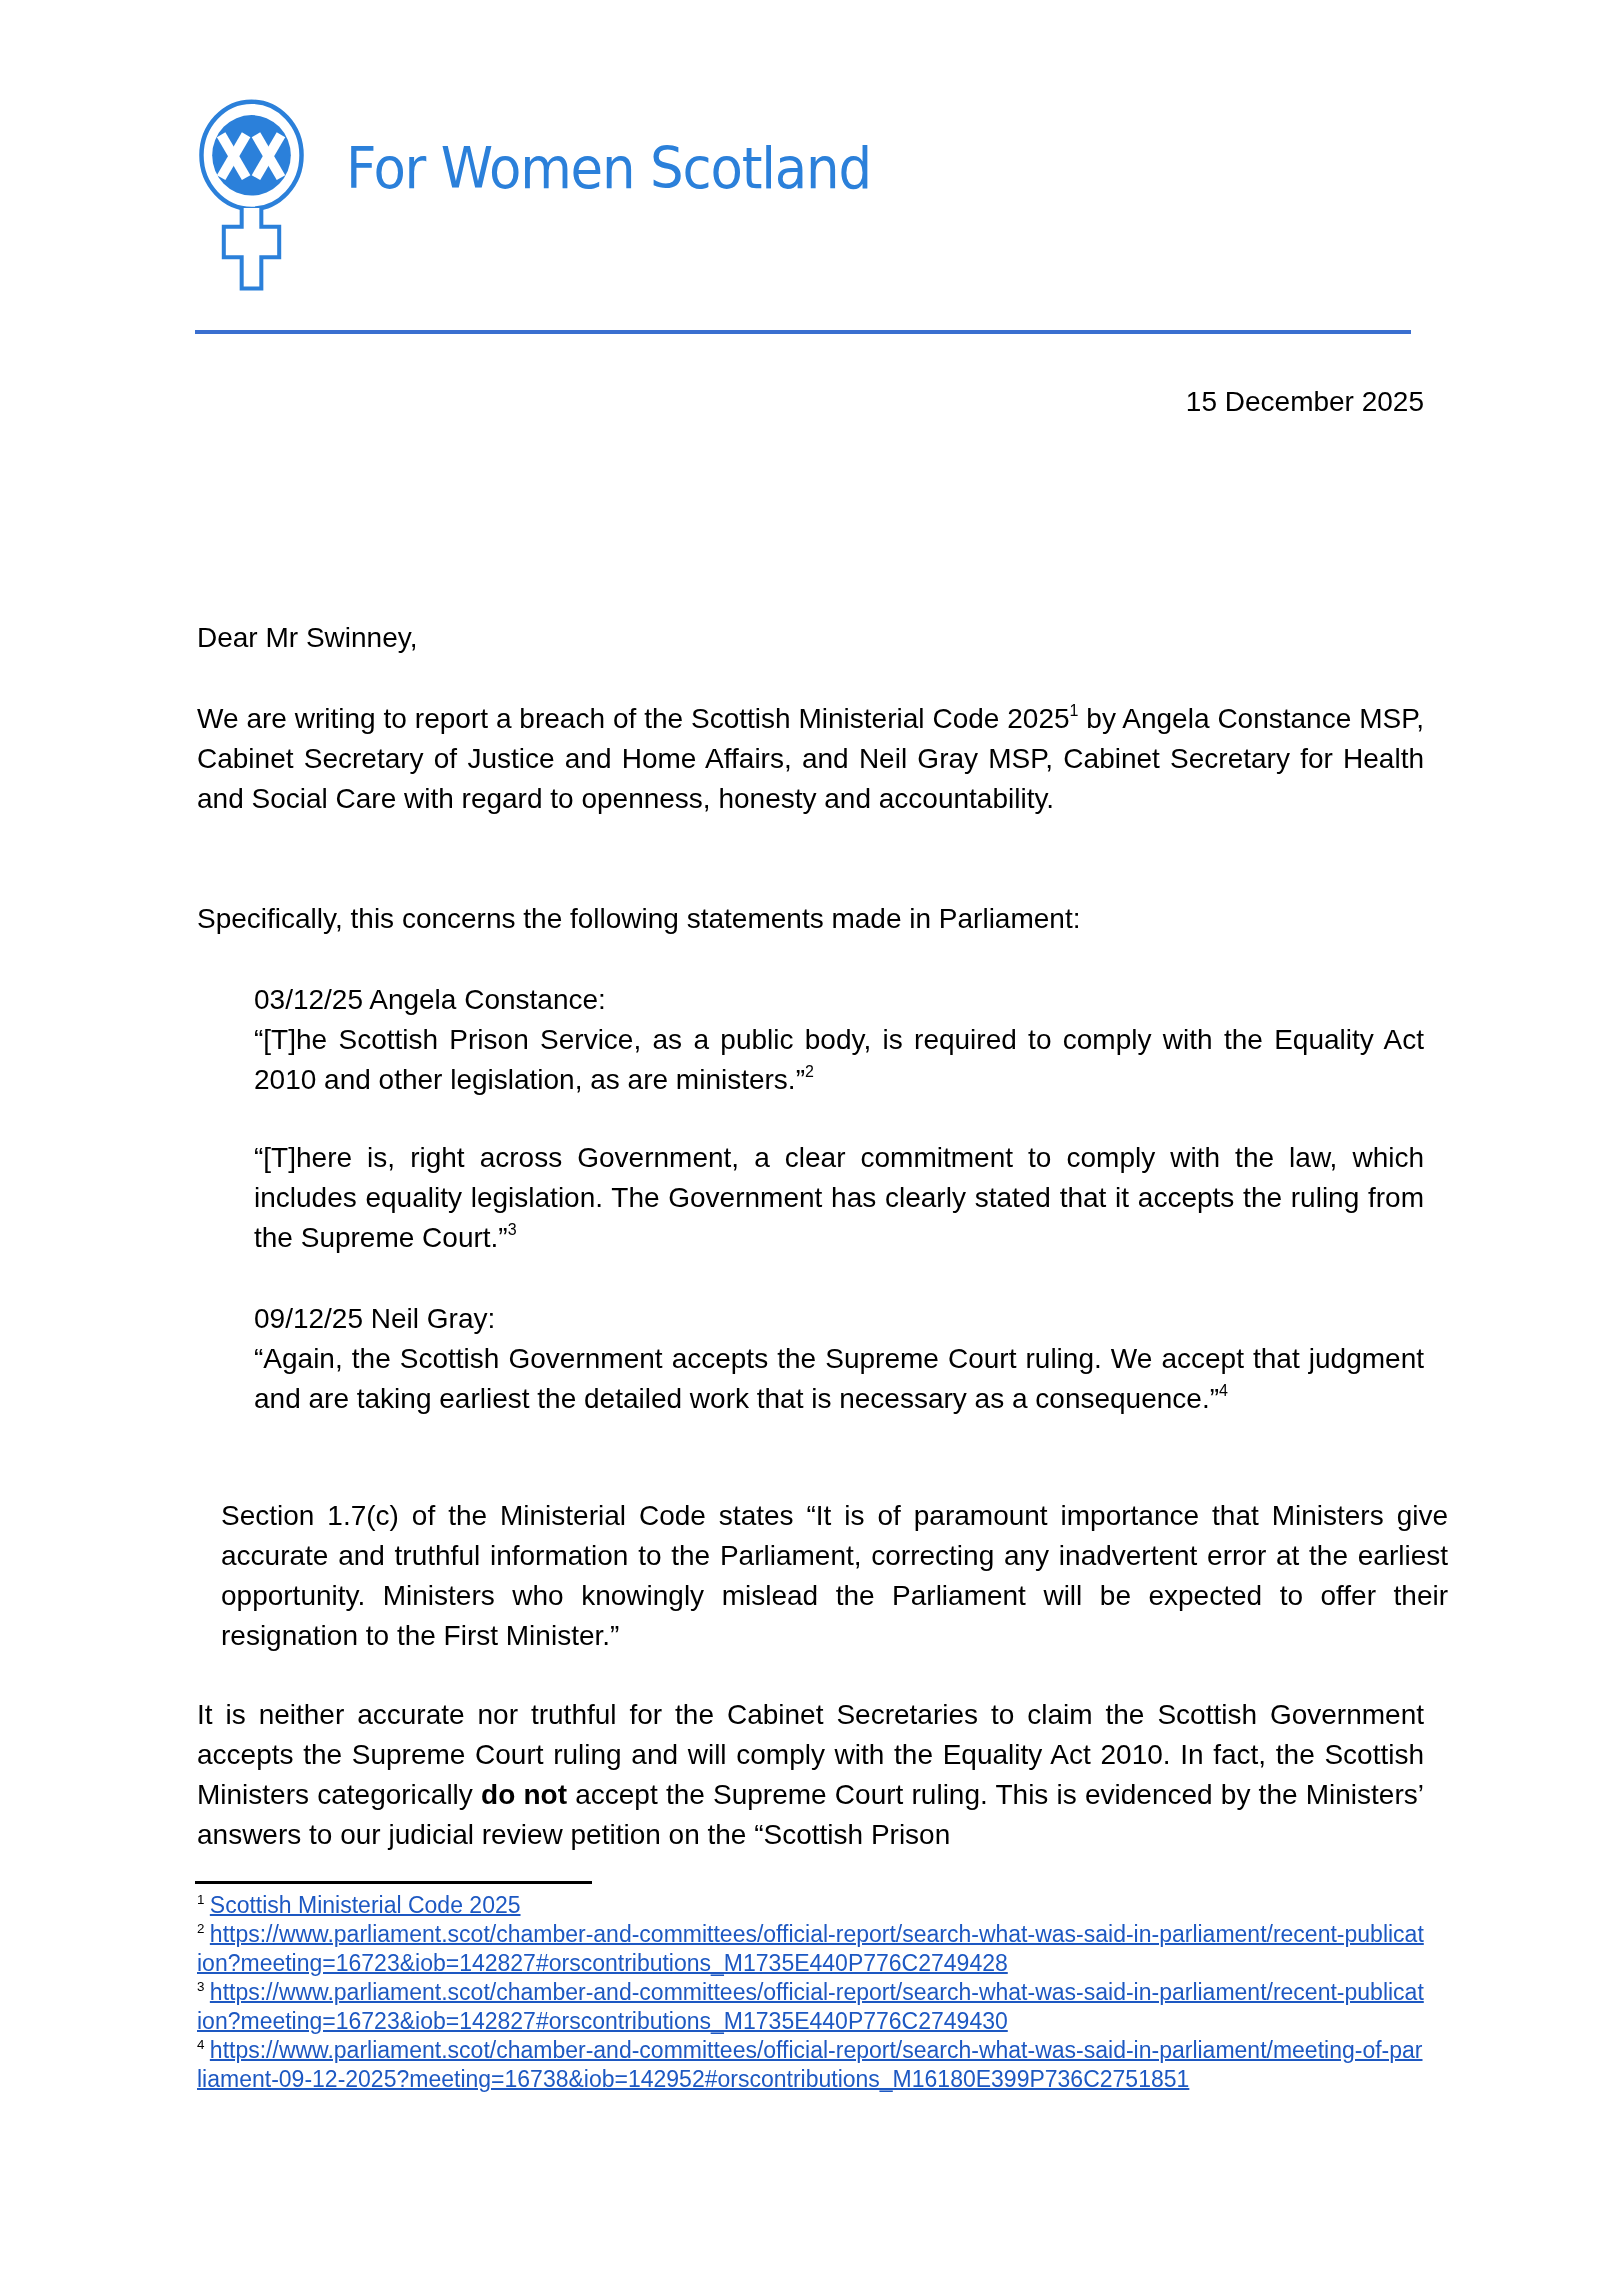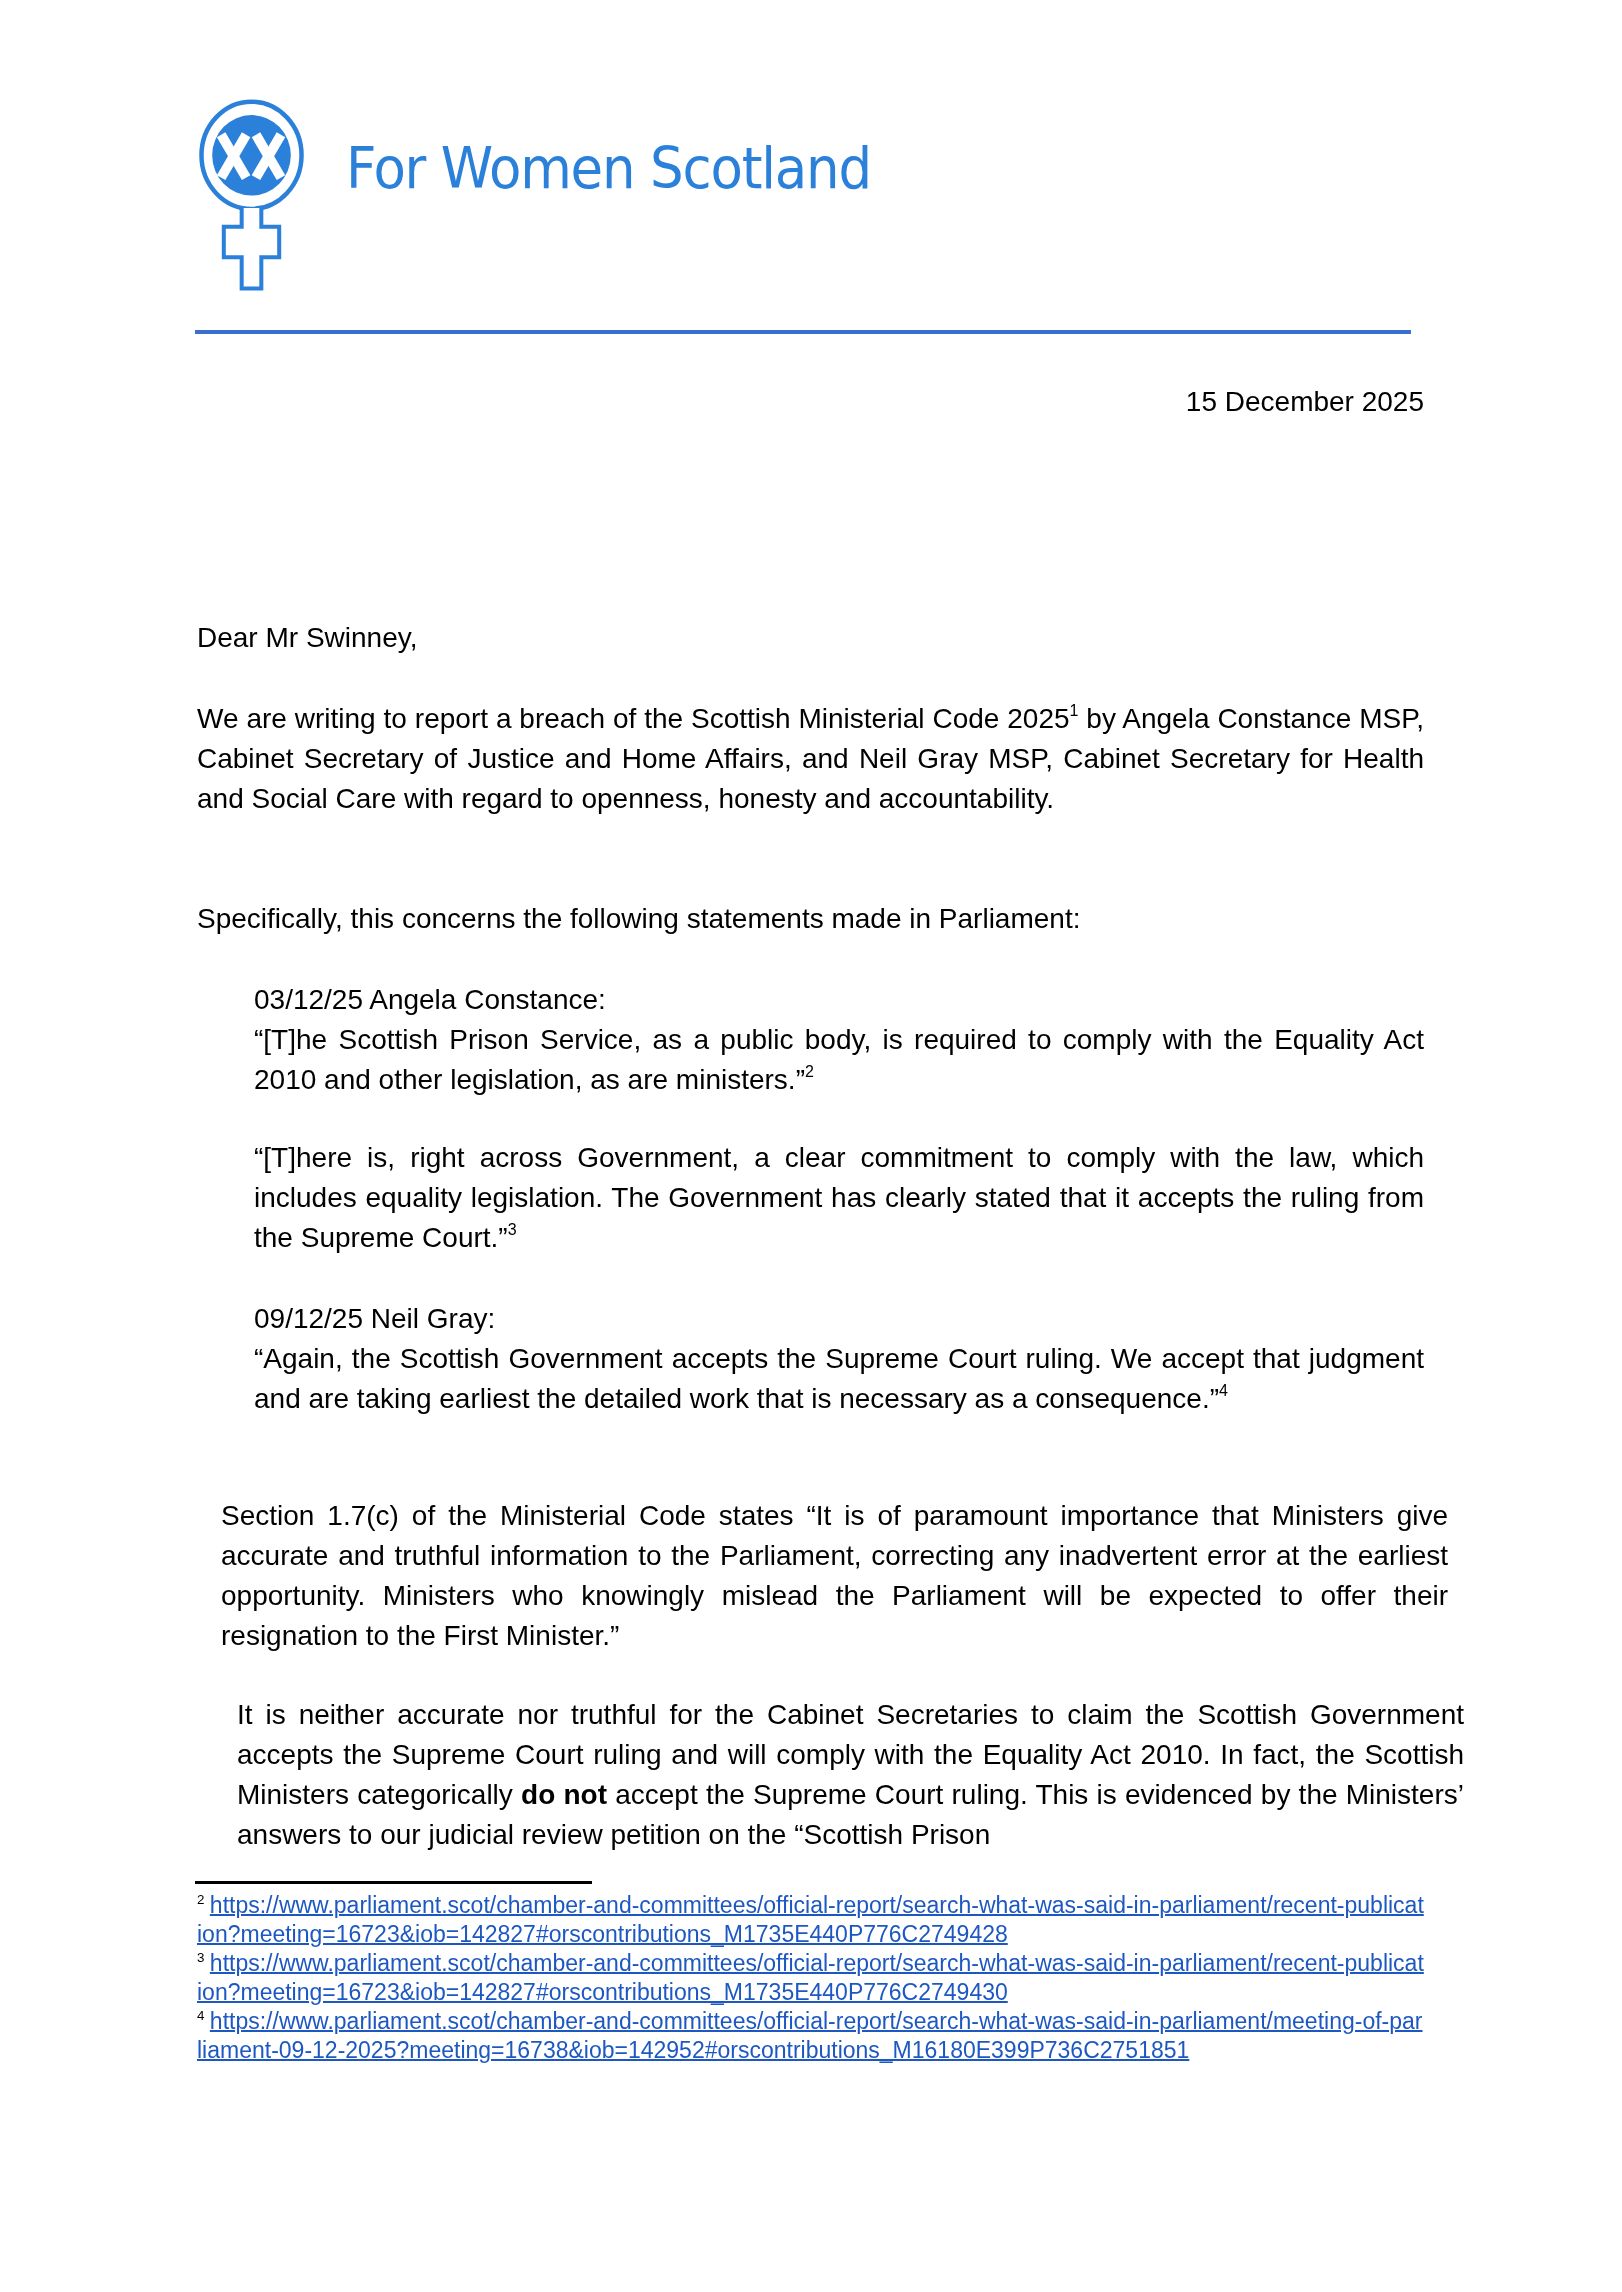--- a/index.html
+++ b/index.html
@@ -27,21 +27,21 @@
   #para-intro { top: 699px; }
   #para-specifically { top: 899px; }
 
   .quote-block { left: 254px; width: 1170px; font-size: 28px; line-height: 40px; text-align: justify; }
   .quote-block .speaker { font-weight: normal; display: block; }
   #quote-constance-1 { top: 980px; }
   #quote-constance-2 { top: 1138px; }
   #quote-gray { top: 1299px; }
 
   #para-section { top: 1496px; margin-left: 24px; }
-  #para-neither { top: 1695px; margin-left: 40px; }
+  #para-neither { top: 1695px; }
 
   sup { font-size: 16px; line-height: 0; vertical-align: 11.6px; }
   b { font-weight: bold; }
 
   #footnote-rule { left: 195px; top: 1881px; width: 397px; height: 2.7px; background: #000; }
   #footnotes { left: 197px; top: 1891px; width: 1227px; font-size: 23px; line-height: 29px; }
   .fn { margin: 0; word-break: break-all; }
   .fn sup { font-size: 13.4px; vertical-align: 9px; margin-right: 5.4px; color: #000; }
   .fn a { color: #1d58c2; text-decoration: underline; text-decoration-thickness: 1.8px; }
 </style>
@@ -95,17 +95,18 @@
 </div>
 
 <div class="abs body-text" id="para-section">Section 1.7(c) of the Ministerial Code states “It is of paramount importance that Ministers give accurate and truthful information to the Parliament, correcting any inadvertent error at the earliest opportunity. Ministers who knowingly mislead the Parliament will be expected to offer their resignation to the First Minister.”</div>
 
 <div class="abs body-text" id="para-neither">
   <p><span>It is neither accurate nor truthful for the Cabinet Secretaries to claim the Scottish Government accepts the Supreme Court ruling and will comply with the Equality Act 2010. In fact, the Scottish Ministers categorically </span><b>do not</b><span> accept the Supreme Court ruling. This is evidenced by the Ministers’ answers to our judicial review petition on the “Scottish Prison</span></p>
 </div>
 
 <div class="abs" id="footnote-rule"></div>
 <div class="abs" id="footnotes">
+  <p class="fn"><sup>1</sup><a>Scottish Ministerial Code 2025</a></p>
   <p class="fn"><sup>2</sup><a>https://www.parliament.scot/chamber-and-committees/official-report/search-what-was-said-in-parliament/recent-publication?meeting=16723&amp;iob=142827#orscontributions_M1735E440P776C2749428</a></p>
   <p class="fn"><sup>3</sup><a>https://www.parliament.scot/chamber-and-committees/official-report/search-what-was-said-in-parliament/recent-publication?meeting=16723&amp;iob=142827#orscontributions_M1735E440P776C2749430</a></p>
   <p class="fn"><sup>4</sup><a>https://www.parliament.scot/chamber-and-committees/official-report/search-what-was-said-in-parliament/meeting-of-parliament-09-12-2025?meeting=16738&amp;iob=142952#orscontributions_M16180E399P736C2751851</a></p>
 </div>
 
 
 </body></html>

